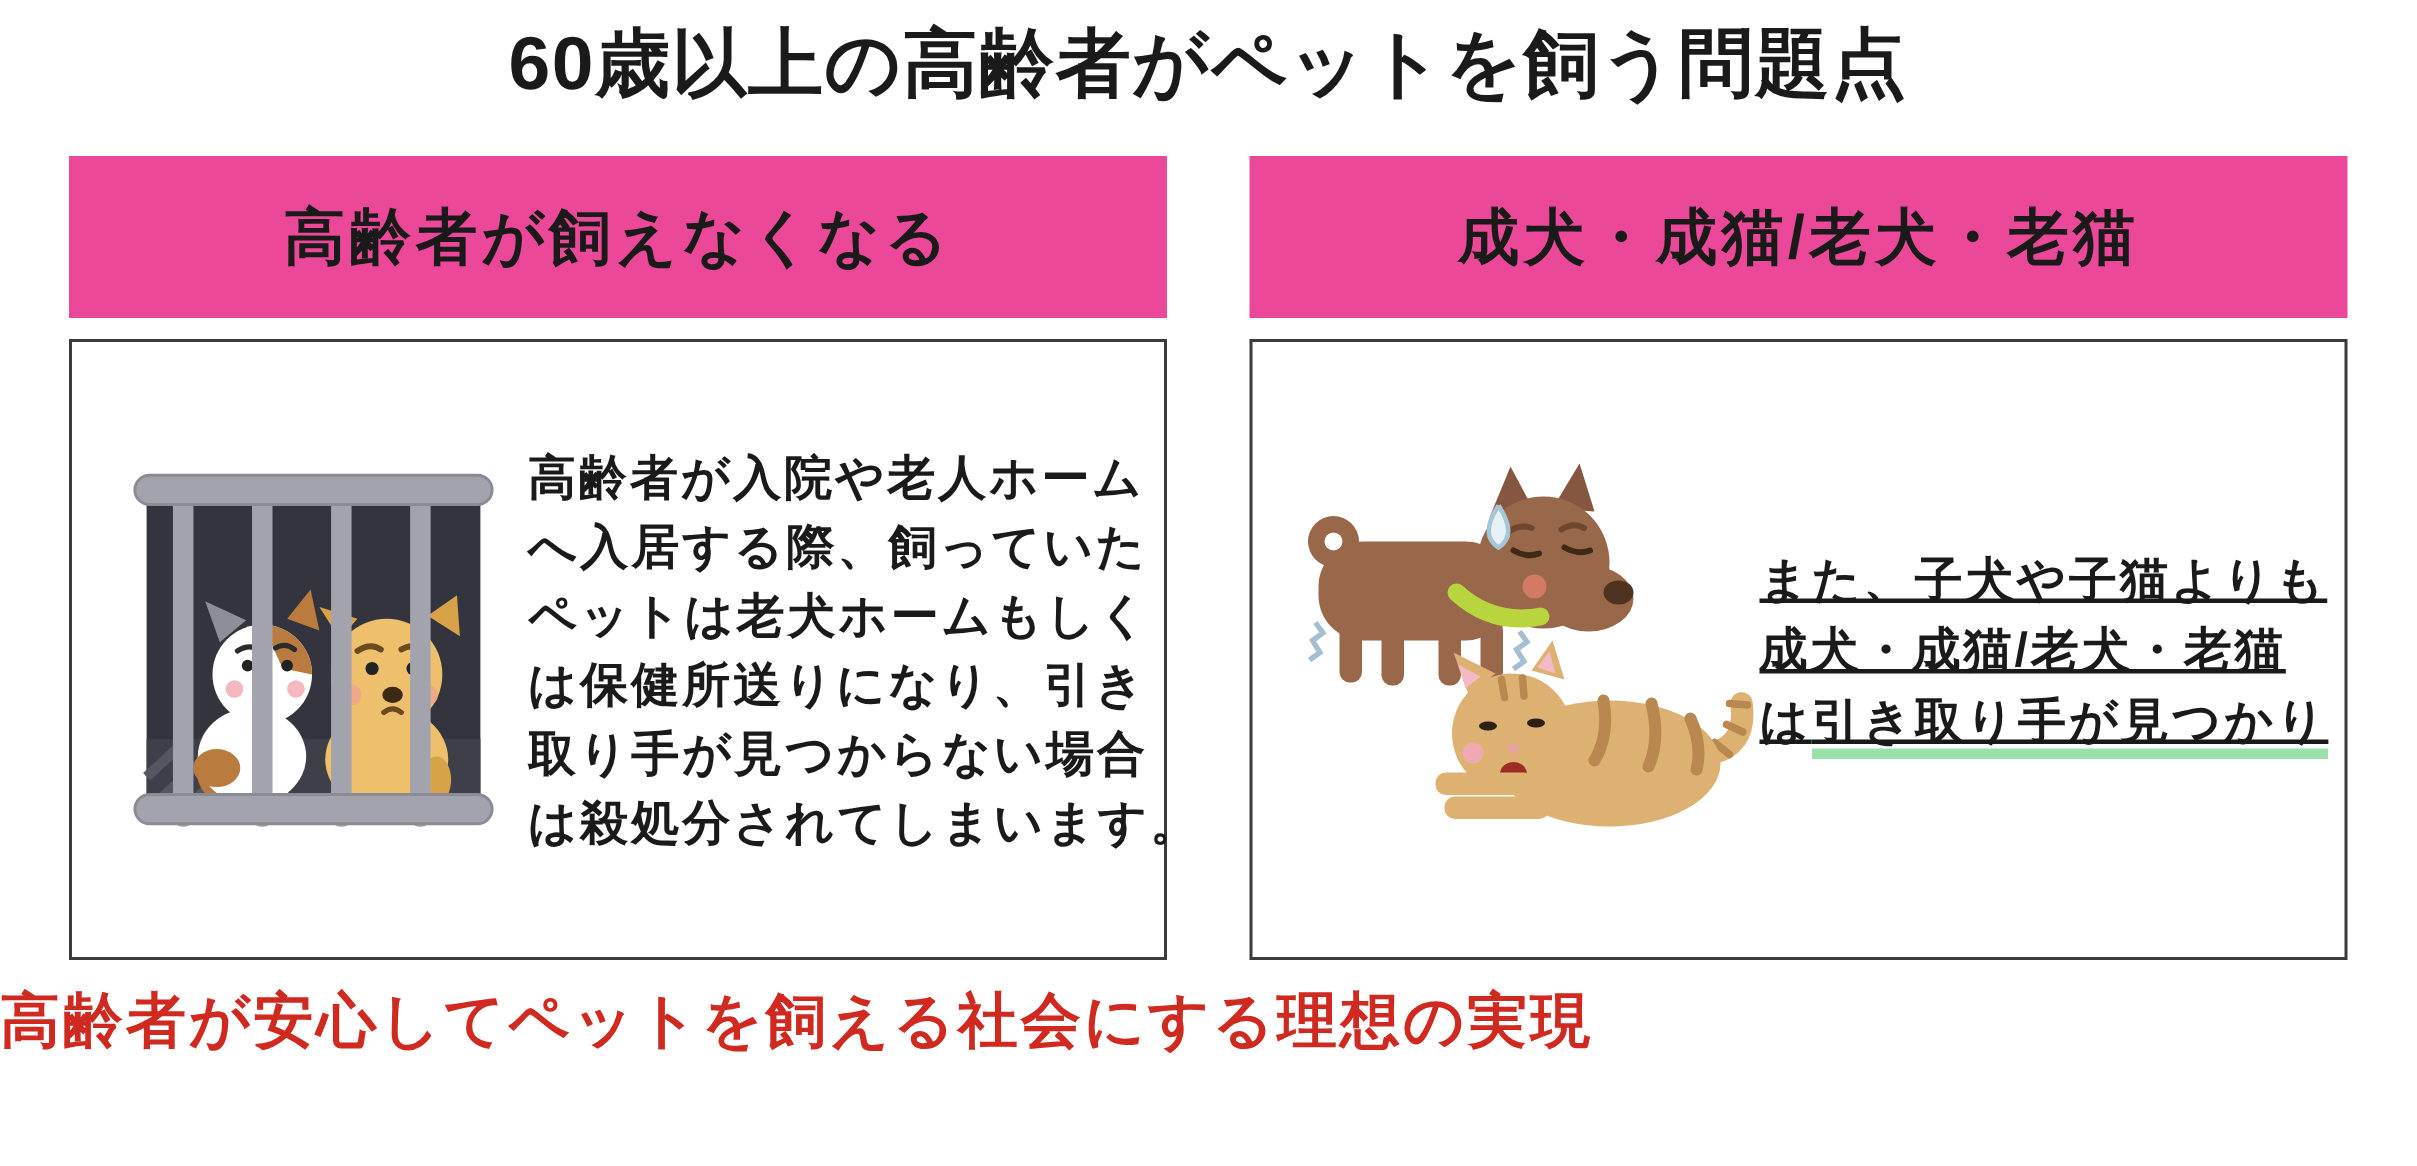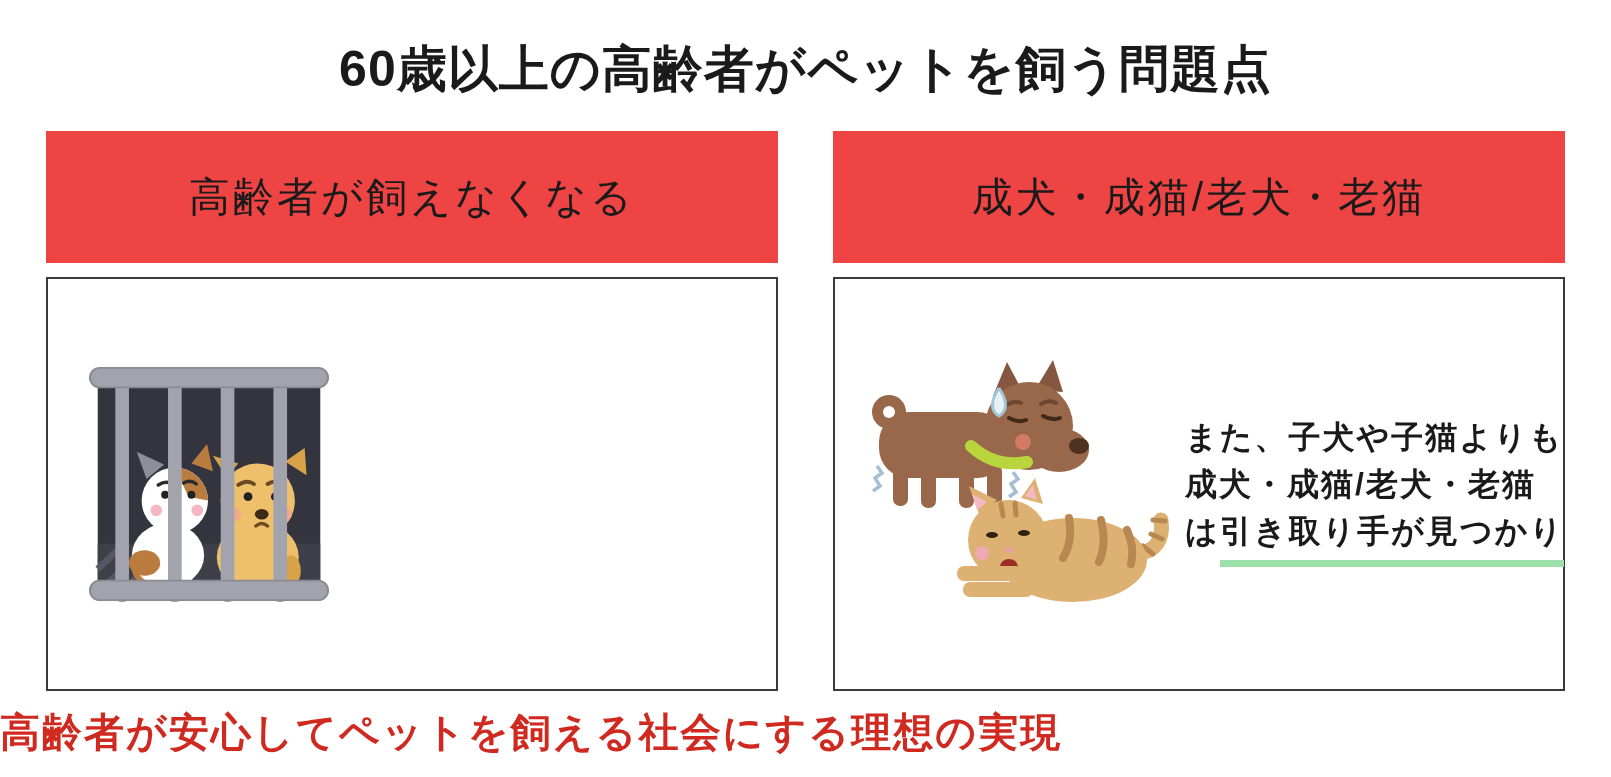--- a/index.html
+++ b/index.html
@@ -2,42 +2,42 @@
 <html><head>
 <meta charset="utf-8">
 <style>
   html,body{margin:0;padding:0;background:#ffffff;}
   .slide{
     width:1611px;height:777px;background:#ffffff;position:relative;
     font-family:"Liberation Sans", sans-serif;overflow:hidden;box-sizing:border-box;
   }
   .title{
     text-align:center;font-size:50px;font-weight:800;color:#1a1a1a;
-    margin:0;padding-top:39px;letter-spacing:1px;line-height:60px;
+    margin:0;padding-top:12px;letter-spacing:1px;line-height:60px;
   }
   .columns{display:flex;margin:32px 46px 0 46px;gap:55px;}
   .col{flex:1;min-width:0;}
   .col-header{
-    background:#ef4444;height:132px;display:flex;align-items:center;justify-content:center;
-    font-size:41px;font-weight:400;color:#1a1a1a;letter-spacing:3px;
+    background:#ec4899;height:108px;display:flex;align-items:center;justify-content:center;
+    font-size:41px;font-weight:700;color:#1a1a1a;letter-spacing:3px;
   }
   .box{
     margin-top:14px;height:414px;border:2px solid #3b3b3b;background:#ffffff;
     box-sizing:border-box;display:flex;align-items:center;
   }
   .box-left{padding-left:34px;}
   .box-right{padding-left:6px;}
   .illus{flex:0 0 auto;display:block;}
   .body-text{
     font-size:32px;font-weight:800;color:#1a1a1a;letter-spacing:2px;
     line-height:46px;margin-left:16px;white-space:nowrap;
   }
-  .body-text-right{line-height:47px;margin-left:14px;}
+  .body-text-right{line-height:47px;margin-left:2px;text-decoration:underline;}
   .ul{
-    border-bottom:7px solid #9bdfa9;padding-bottom:11px;
+    border-bottom:7px solid #9bdfa9;padding-bottom:1px;
   }
   .footer{
     text-align:left;font-size:40px;font-weight:800;color:#d02a20;
     letter-spacing:2px;margin-top:16px;line-height:50px;
   }
 </style>
 </head>
 <body>
 
 <div class="slide">
@@ -94,20 +94,28 @@
           <g>
             <rect x="34" y="10" width="14" height="236" rx="6" fill="#a3a3ad"></rect>
             <rect x="88" y="10" width="14" height="236" rx="6" fill="#a3a3ad"></rect>
             <rect x="142" y="10" width="14" height="236" rx="6" fill="#a3a3ad"></rect>
             <rect x="196" y="10" width="14" height="236" rx="6" fill="#a3a3ad"></rect>
             <rect x="8" y="6" width="244" height="20" rx="10" fill="#a3a3ad" stroke="#8b8b95" stroke-width="2"></rect>
             <rect x="8" y="224" width="244" height="20" rx="10" fill="#a3a3ad" stroke="#8b8b95" stroke-width="2"></rect>
           </g>
         </svg>
 
+        <div class="body-text">
+          <div>高齢者が入院や老人ホーム</div>
+          <div>へ入居する際、飼っていた</div>
+          <div>ペットは老犬ホームもしく</div>
+          <div>は保健所送りになり、引き</div>
+          <div>取り手が見つからない場合</div>
+          <div>は殺処分されてしまいます。</div>
+        </div>
       </div>
     </div>
 
     <div class="col">
       <div class="col-header">成犬・成猫/老犬・老猫</div>
       <div class="box box-right">
 
         <svg class="illus" width="330" height="262" viewBox="0 0 330 260">
           <g>
             <circle cx="48" cy="58" r="17" fill="#99674a"></circle>

